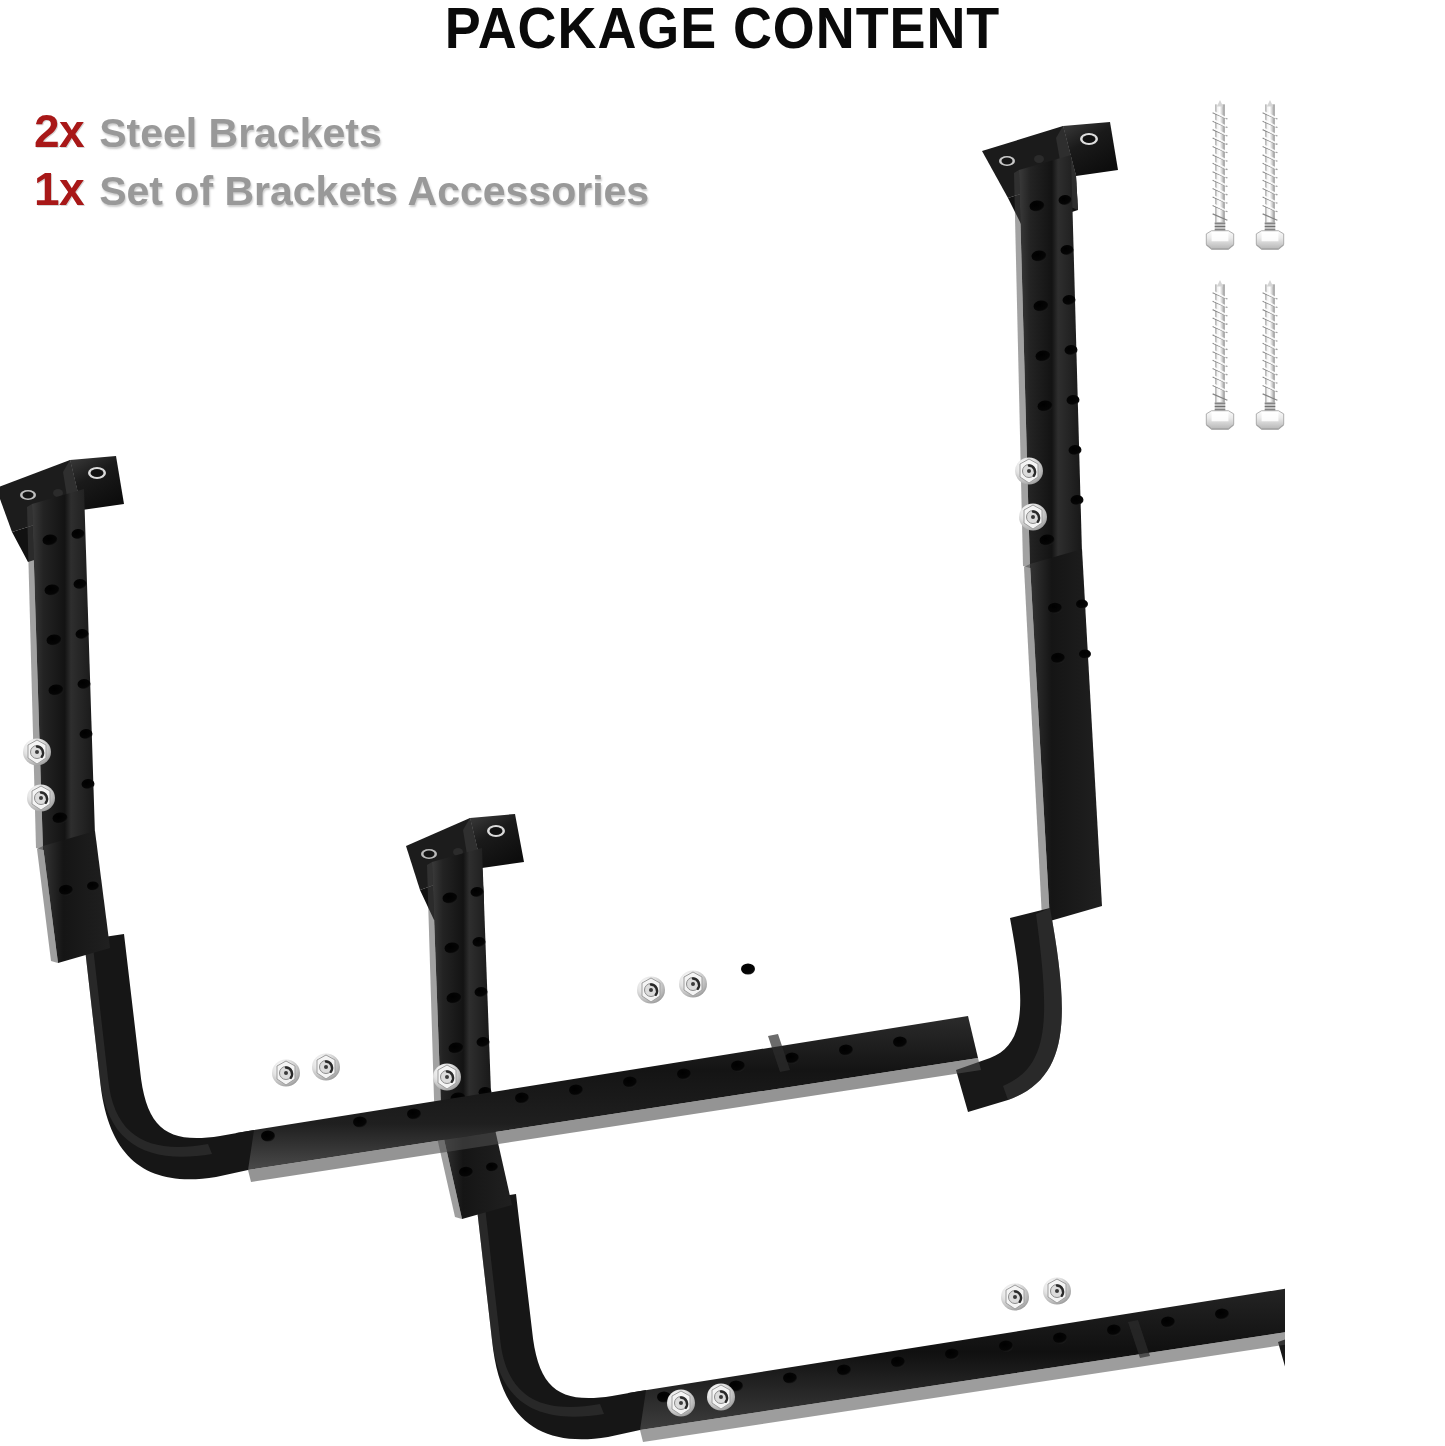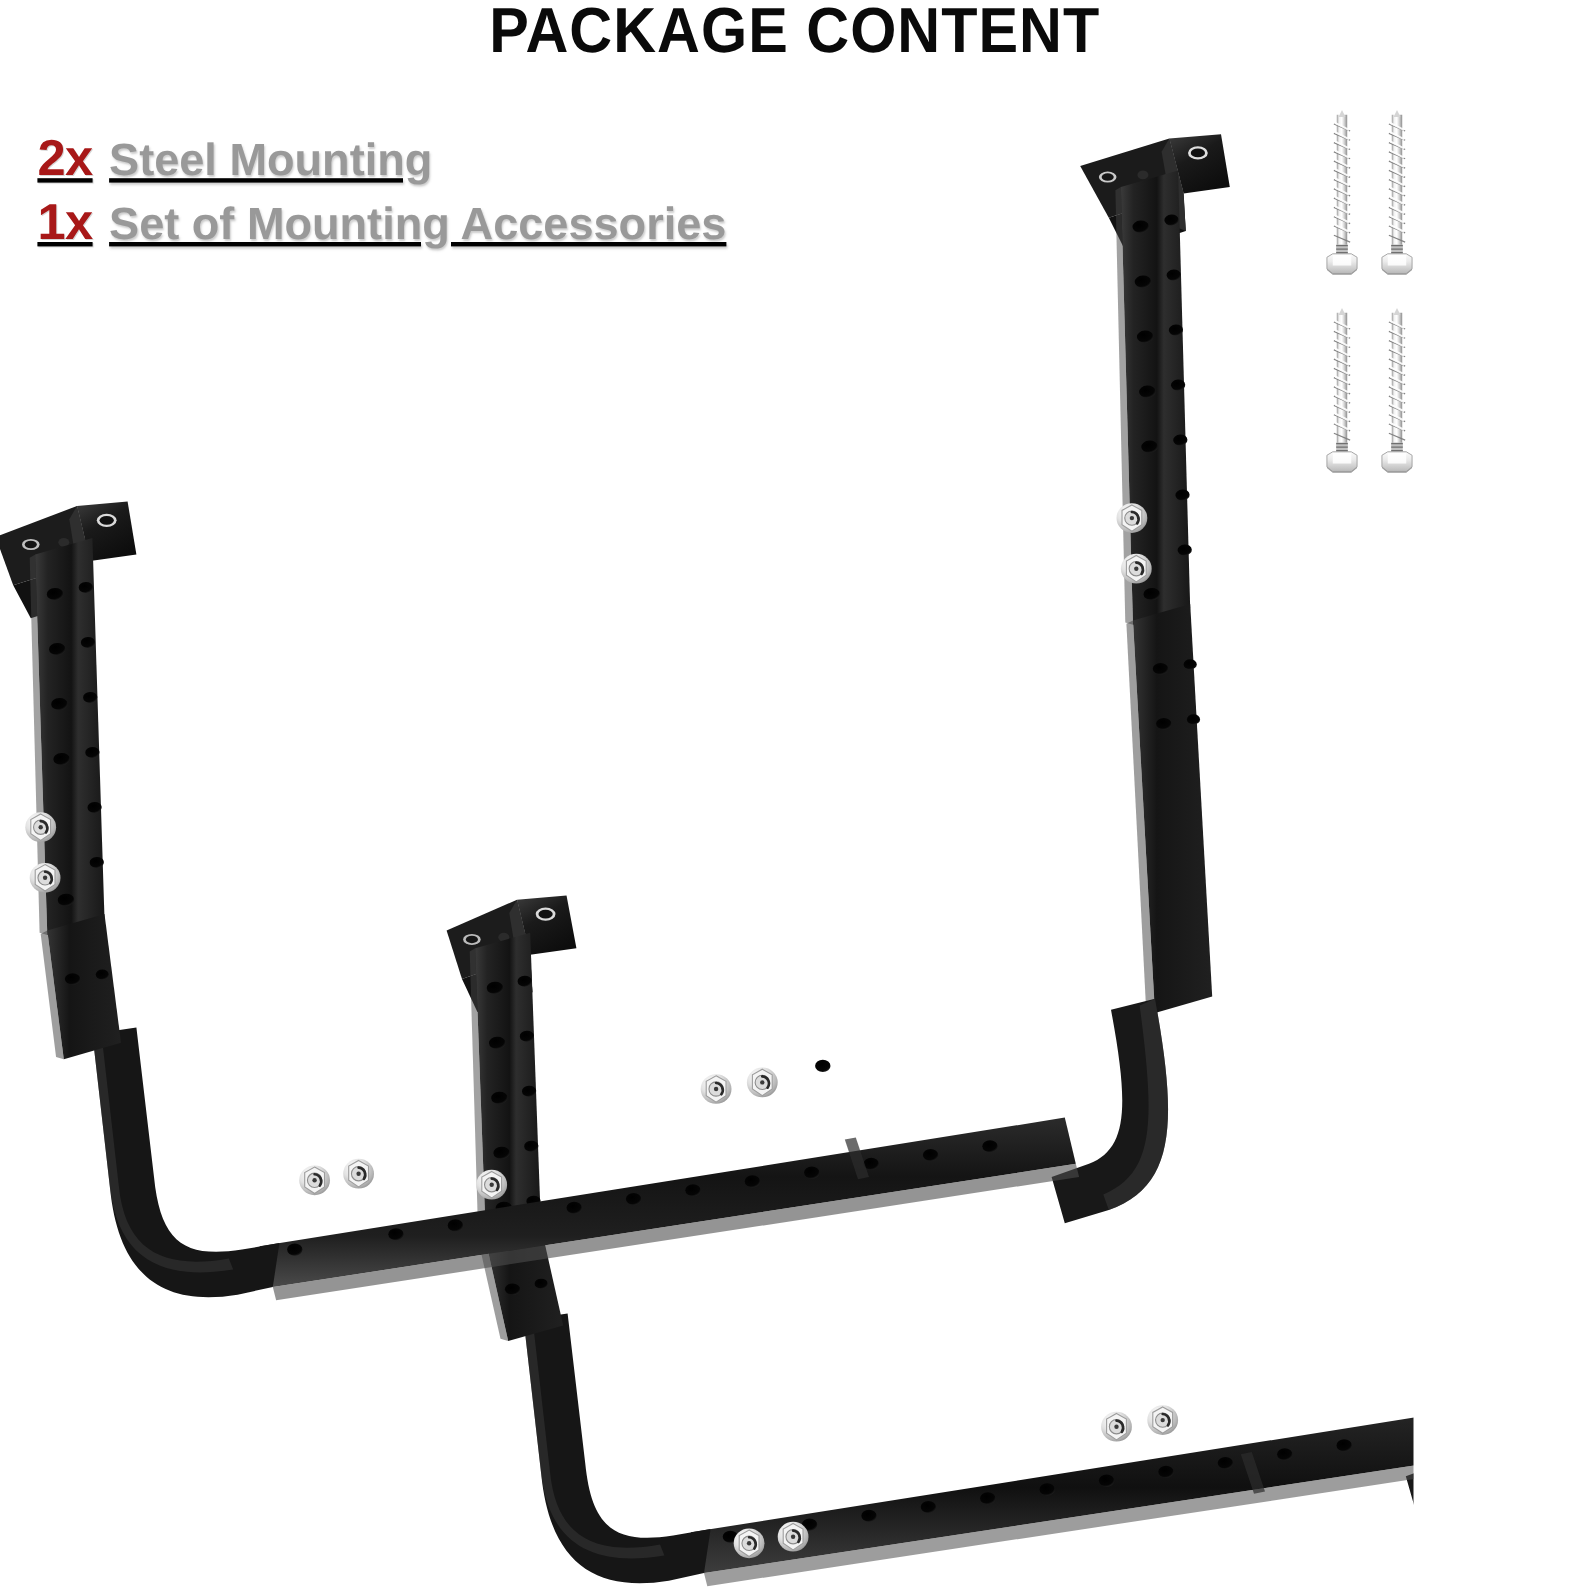--- a/index.html
+++ b/index.html
@@ -30,24 +30,23 @@
     font-weight: bold;
     letter-spacing: 1px;
     color: #0a0a0a;
     transform: scaleX(0.93);
     transform-origin: center top;
     white-space: nowrap;
   }
 
   #content-list {
     position: absolute;
-    top: 116px;
+    top: 104px;
     left: 34px;
     width: 900px;
-    text-decoration: underline;
   }
   .content-line {
     display: flex;
     align-items: baseline;
     height: 58px;
     white-space: nowrap;
   }
   .qty {
     font-family: "Liberation Sans", sans-serif;
     font-size: 46px;
@@ -79,26 +78,26 @@
 <body>
 
 <div id="page">
 
   <div id="title">PACKAGE CONTENT</div>
 
   <div id="content-list">
 
     <div class="content-line">
       <span class="qty">2x</span>
-      <span class="item-label">Steel Mounting</span>
+      <span class="item-label">Steel Brackets</span>
     </div>
 
     <div class="content-line">
       <span class="qty">1x</span>
-      <span class="item-label">Set of Mounting Accessories</span>
+      <span class="item-label">Set of Brackets Accessories</span>
     </div>
 
   </div>
 
   <svg id="artwork" viewBox="0 0 1445 1446">
     <defs>
 
       <linearGradient id="postGrad" x1="0" y1="0" x2="1" y2="0">
         <stop offset="0%" stop-color="#3a3a3a"></stop>
         <stop offset="18%" stop-color="#232323"></stop>

